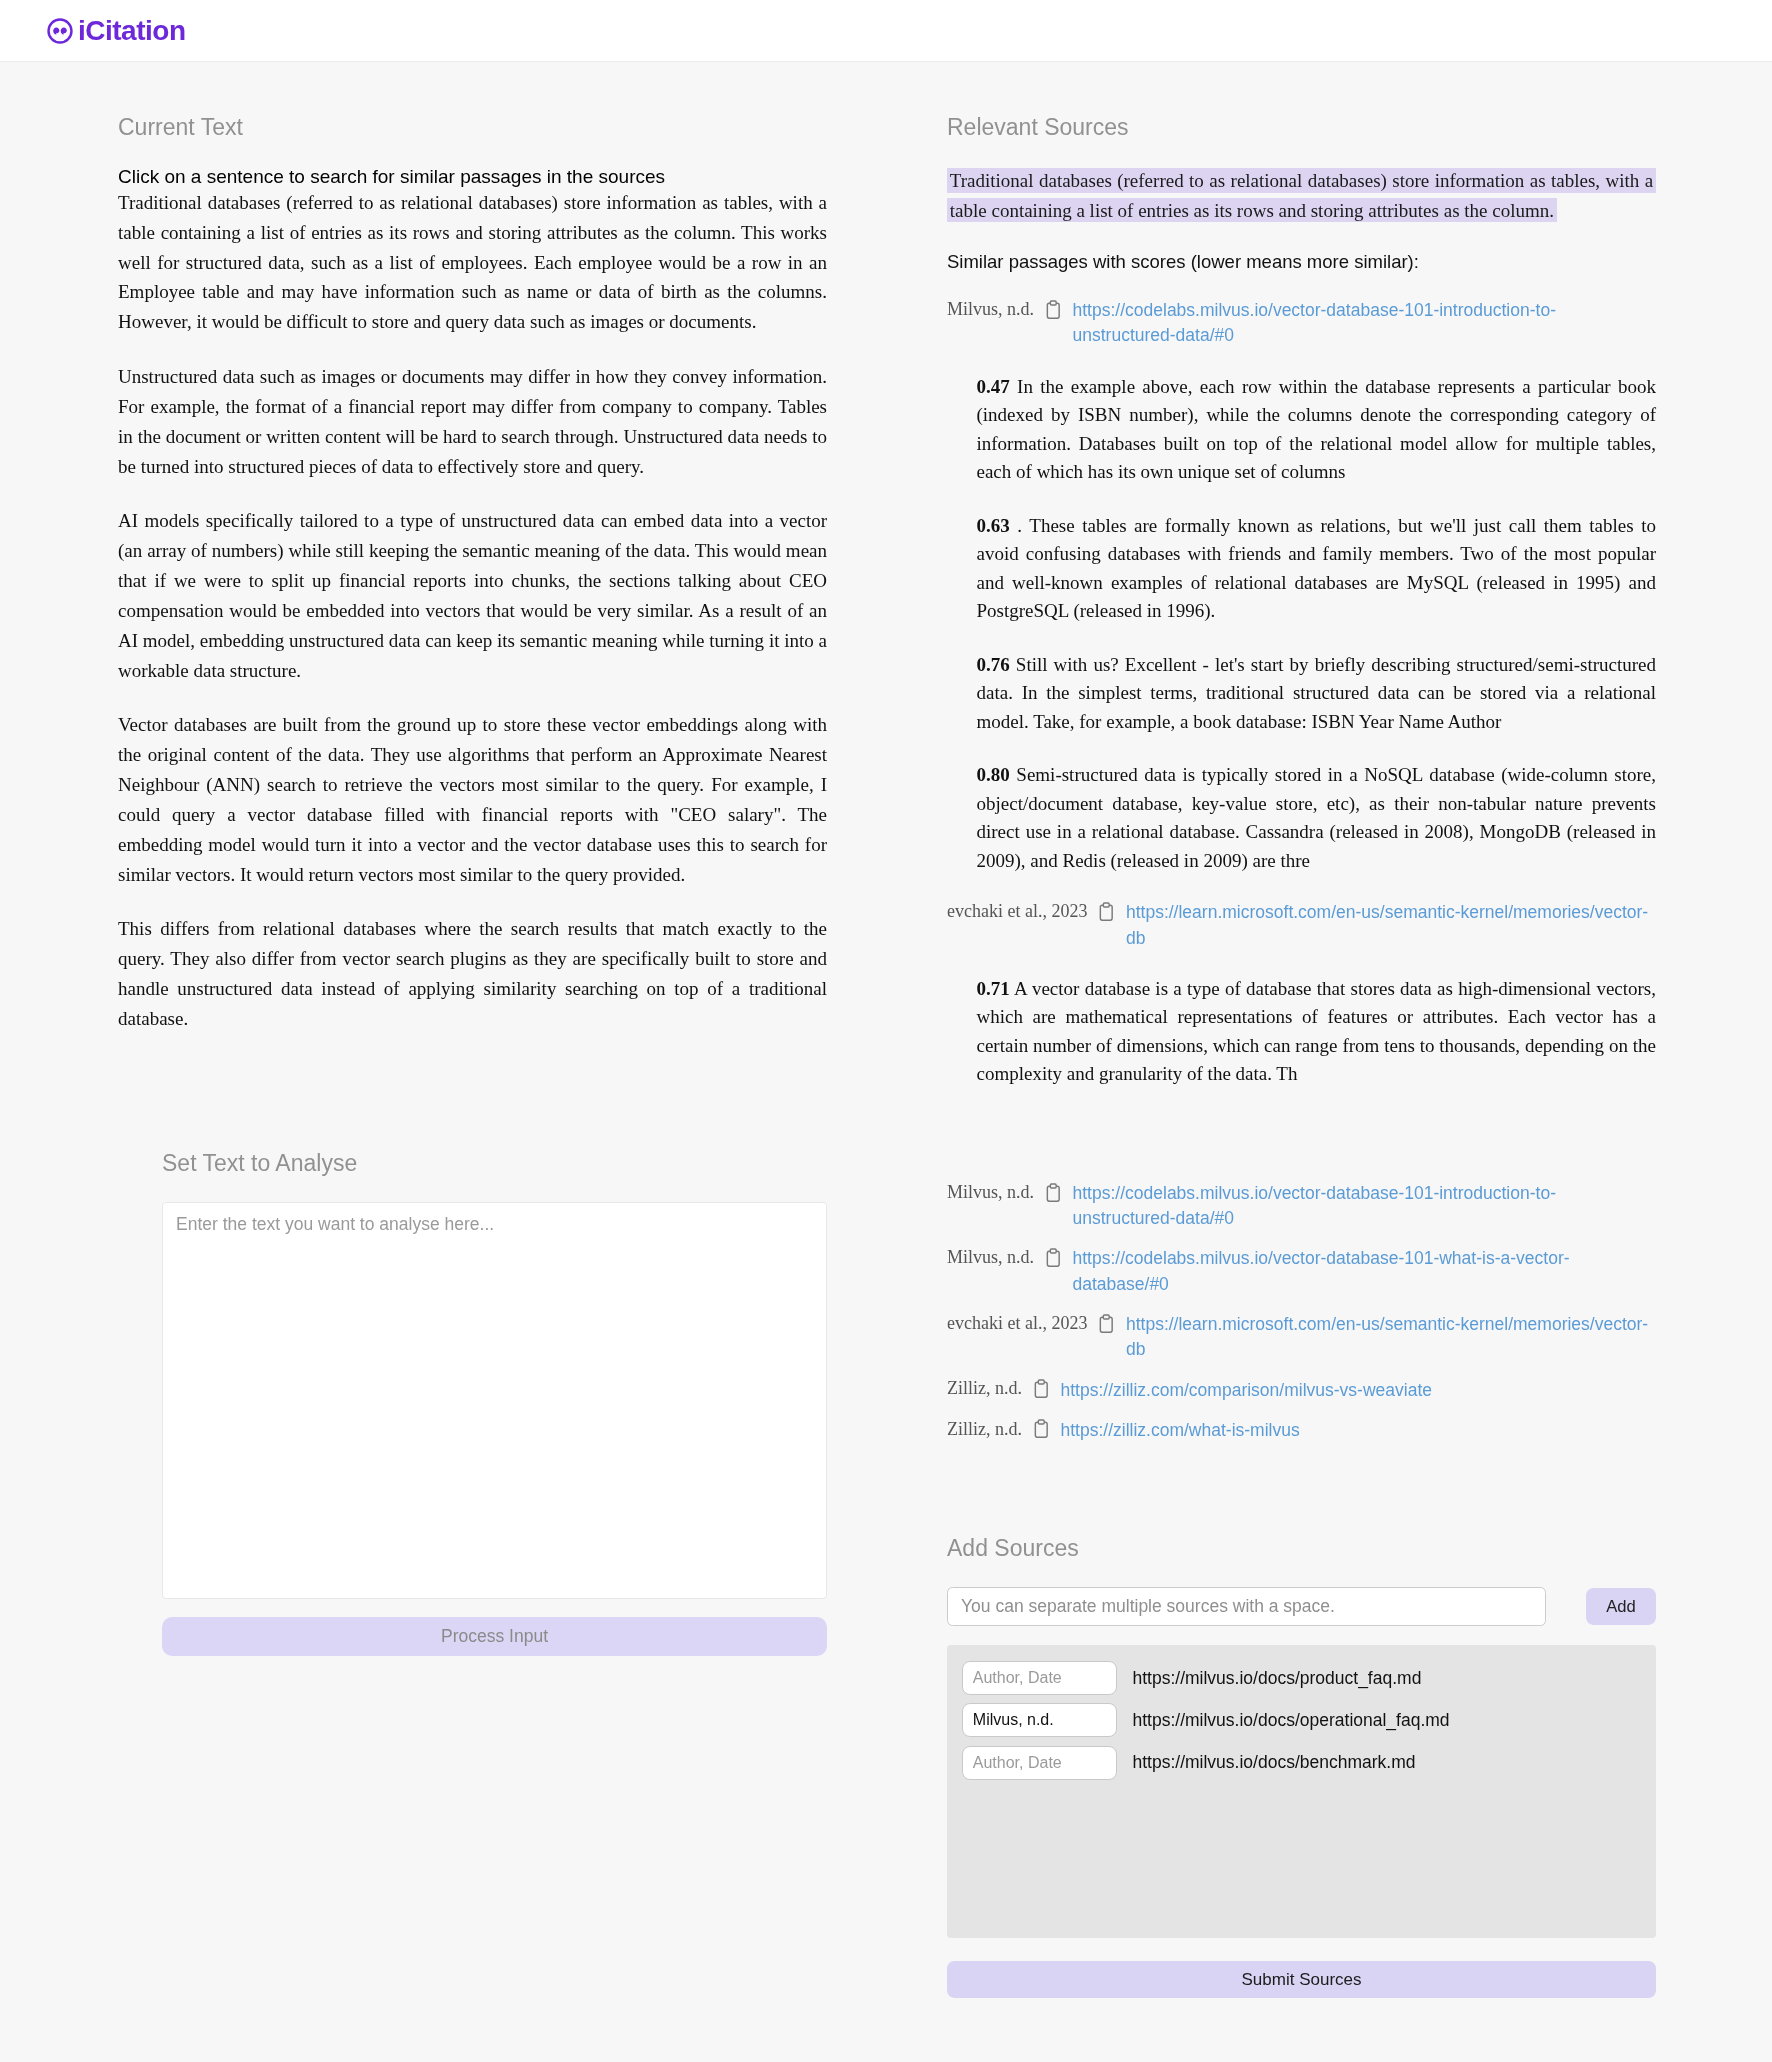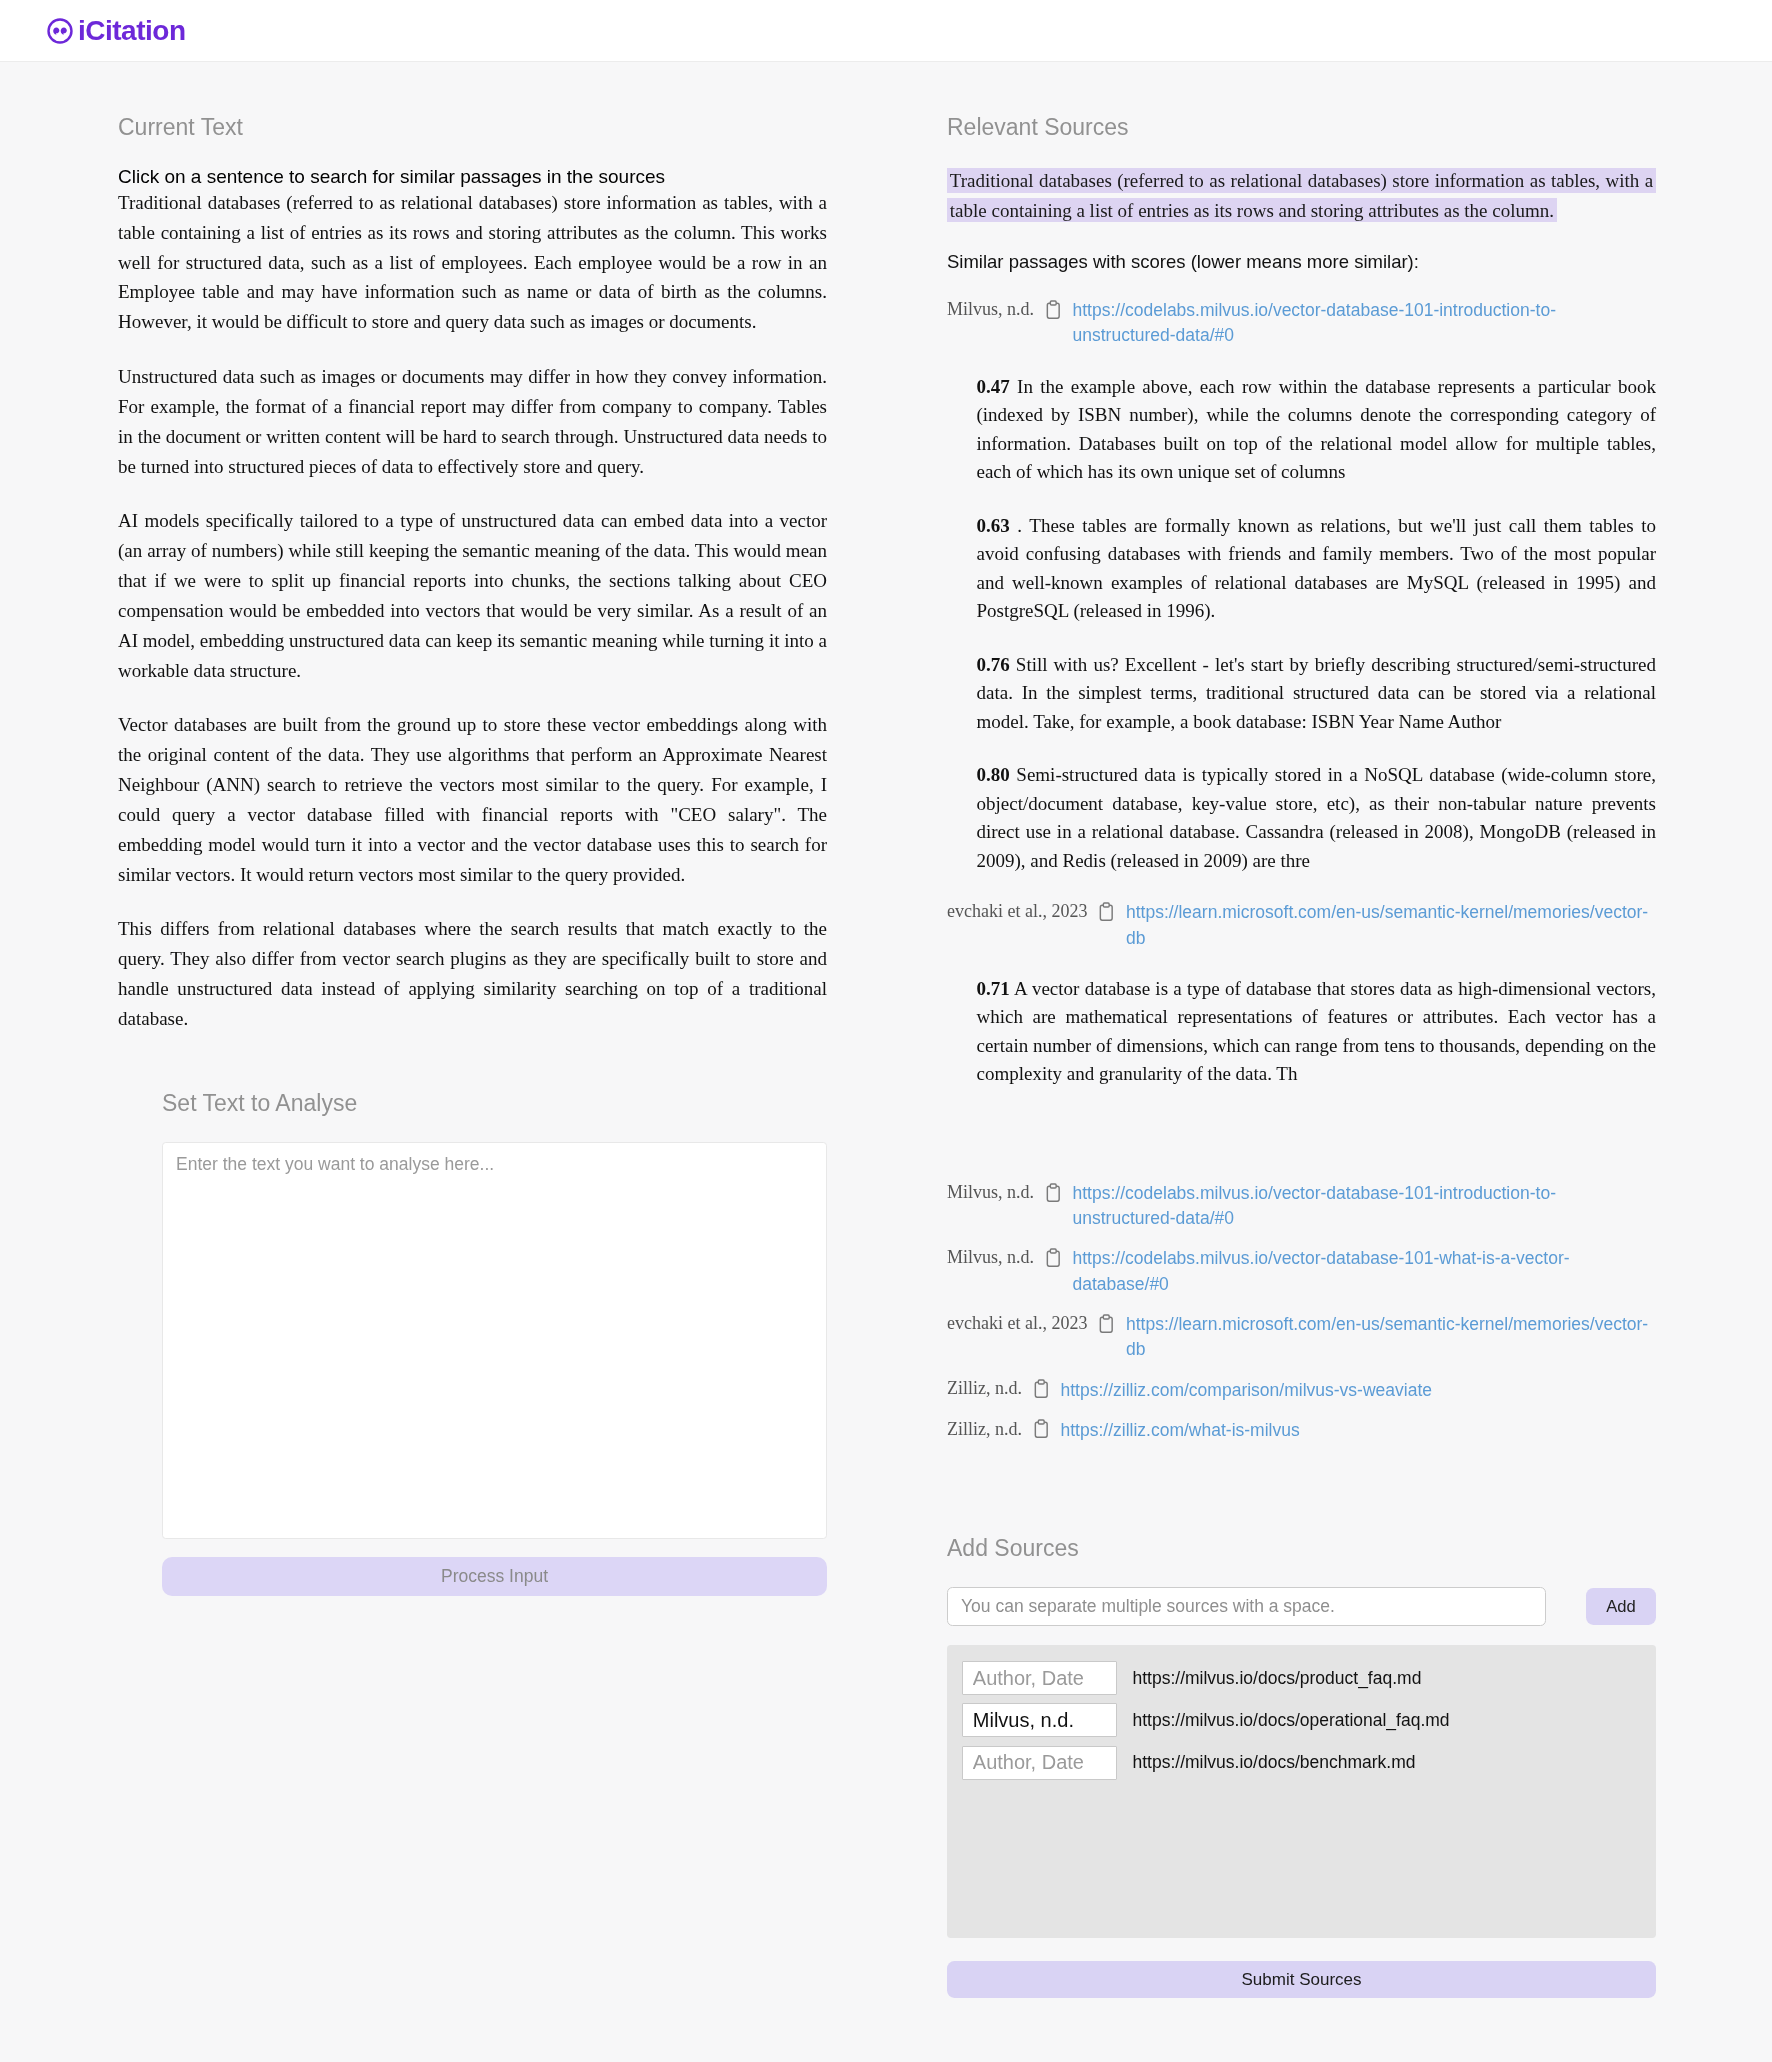--- a/index.html
+++ b/index.html
@@ -51,21 +51,21 @@
   .instruction { font-size: 19px; color: #000000; }
   .para {
     font-family: "Liberation Serif", serif;
     font-size: 19px;
     line-height: 1.57;
     text-align: justify;
     margin-bottom: 25px;
     color: #111;
     cursor: pointer;
   }
-  .analyse-section { margin-top: 56px; padding-left: 44px; }
+  .analyse-section { margin-top: 116px; padding-left: 44px; }
   .analyse-textarea {
     width: 100%;
     height: 397px;
     background: #ffffff;
     border: 0.9px solid #e8e8e8;
     border-radius: 3.7px;
     padding: 11px 13px;
     font-family: Liberation Sans, sans-serif;
     font-size: 17.5px;
     color: #333;
@@ -180,24 +180,24 @@
     padding: 15.7px 14.8px;
     height: 293px;
     overflow: hidden;
   }
   .pending-row { display: flex; align-items: center; gap: 15.7px; margin-bottom: 8.3px; }
   .pending-author-input {
     width: 155px;
     height: 34px;
     background: #fff;
     border: 0.9px solid #c9c9c9;
-    border-radius: 1px;
+    border-radius: 8px;
     padding: 0 10px;
     font-family: "Liberation Sans", sans-serif;
-    font-size: 20px;
+    font-size: 16px;
     color: #111;
   }
   .pending-author-input::placeholder { color: #9a9a9a; }
   .pending-url { font-size: 17.5px; color: #111; }
   .submit-btn {
     width: 100%;
     height: 37px;
     margin-top: 23px;
     background: #d9d3f4;
     border: none;

